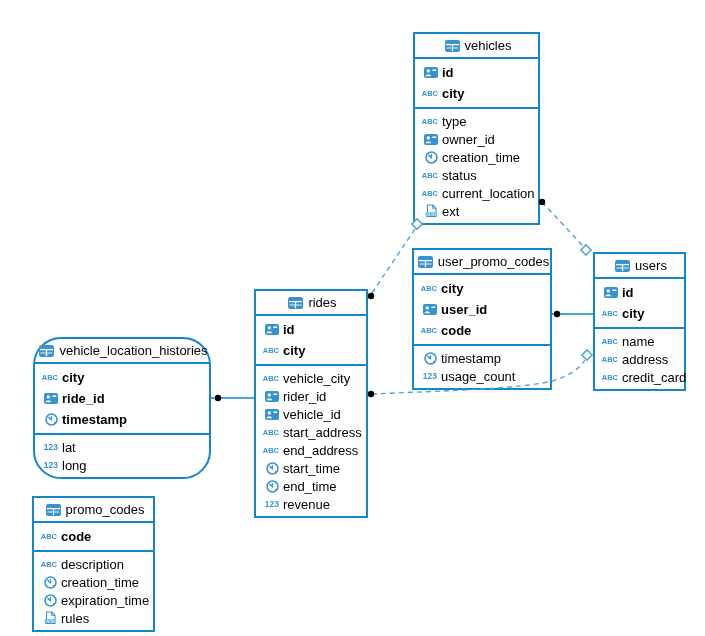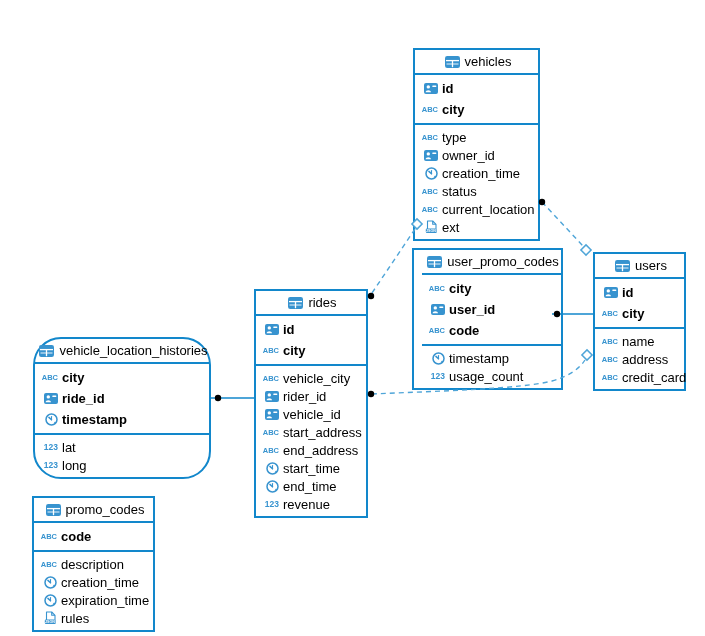--- a/index.html
+++ b/index.html
@@ -52,22 +52,22 @@
   .abc{
     color:var(--icon);
     font-size:7.5px;font-weight:700;
     letter-spacing:0px;
   }
   .num{
     color:var(--icon);
     font-size:8.5px;font-weight:700;
   }
   
-  #t-vehicles{left:413px;top:48px;width:127px;}
-  #t-user_promo_codes{left:412px;top:248px;width:151px;padding-left:8px;}
+  #t-vehicles{left:413px;top:32px;width:127px;}
+  #t-user_promo_codes{left:412px;top:248px;width:140px;}
   #t-users{left:593px;top:252px;width:93px;}
   #t-rides{left:254px;top:289px;width:114px;}
   #t-vehicle_location_histories{left:33px;top:337px;width:178px;border-radius:28px;}
   #t-promo_codes{left:32px;top:496px;width:123px;}
   .wires{
     position:absolute;left:0;top:0;
     pointer-events:none;
   }
   .wire-dash{stroke:var(--dash);stroke-width:1.4;stroke-dasharray:5 4;fill:none;}
   .wire-solid{stroke:var(--border);stroke-width:1.4;fill:none;}

